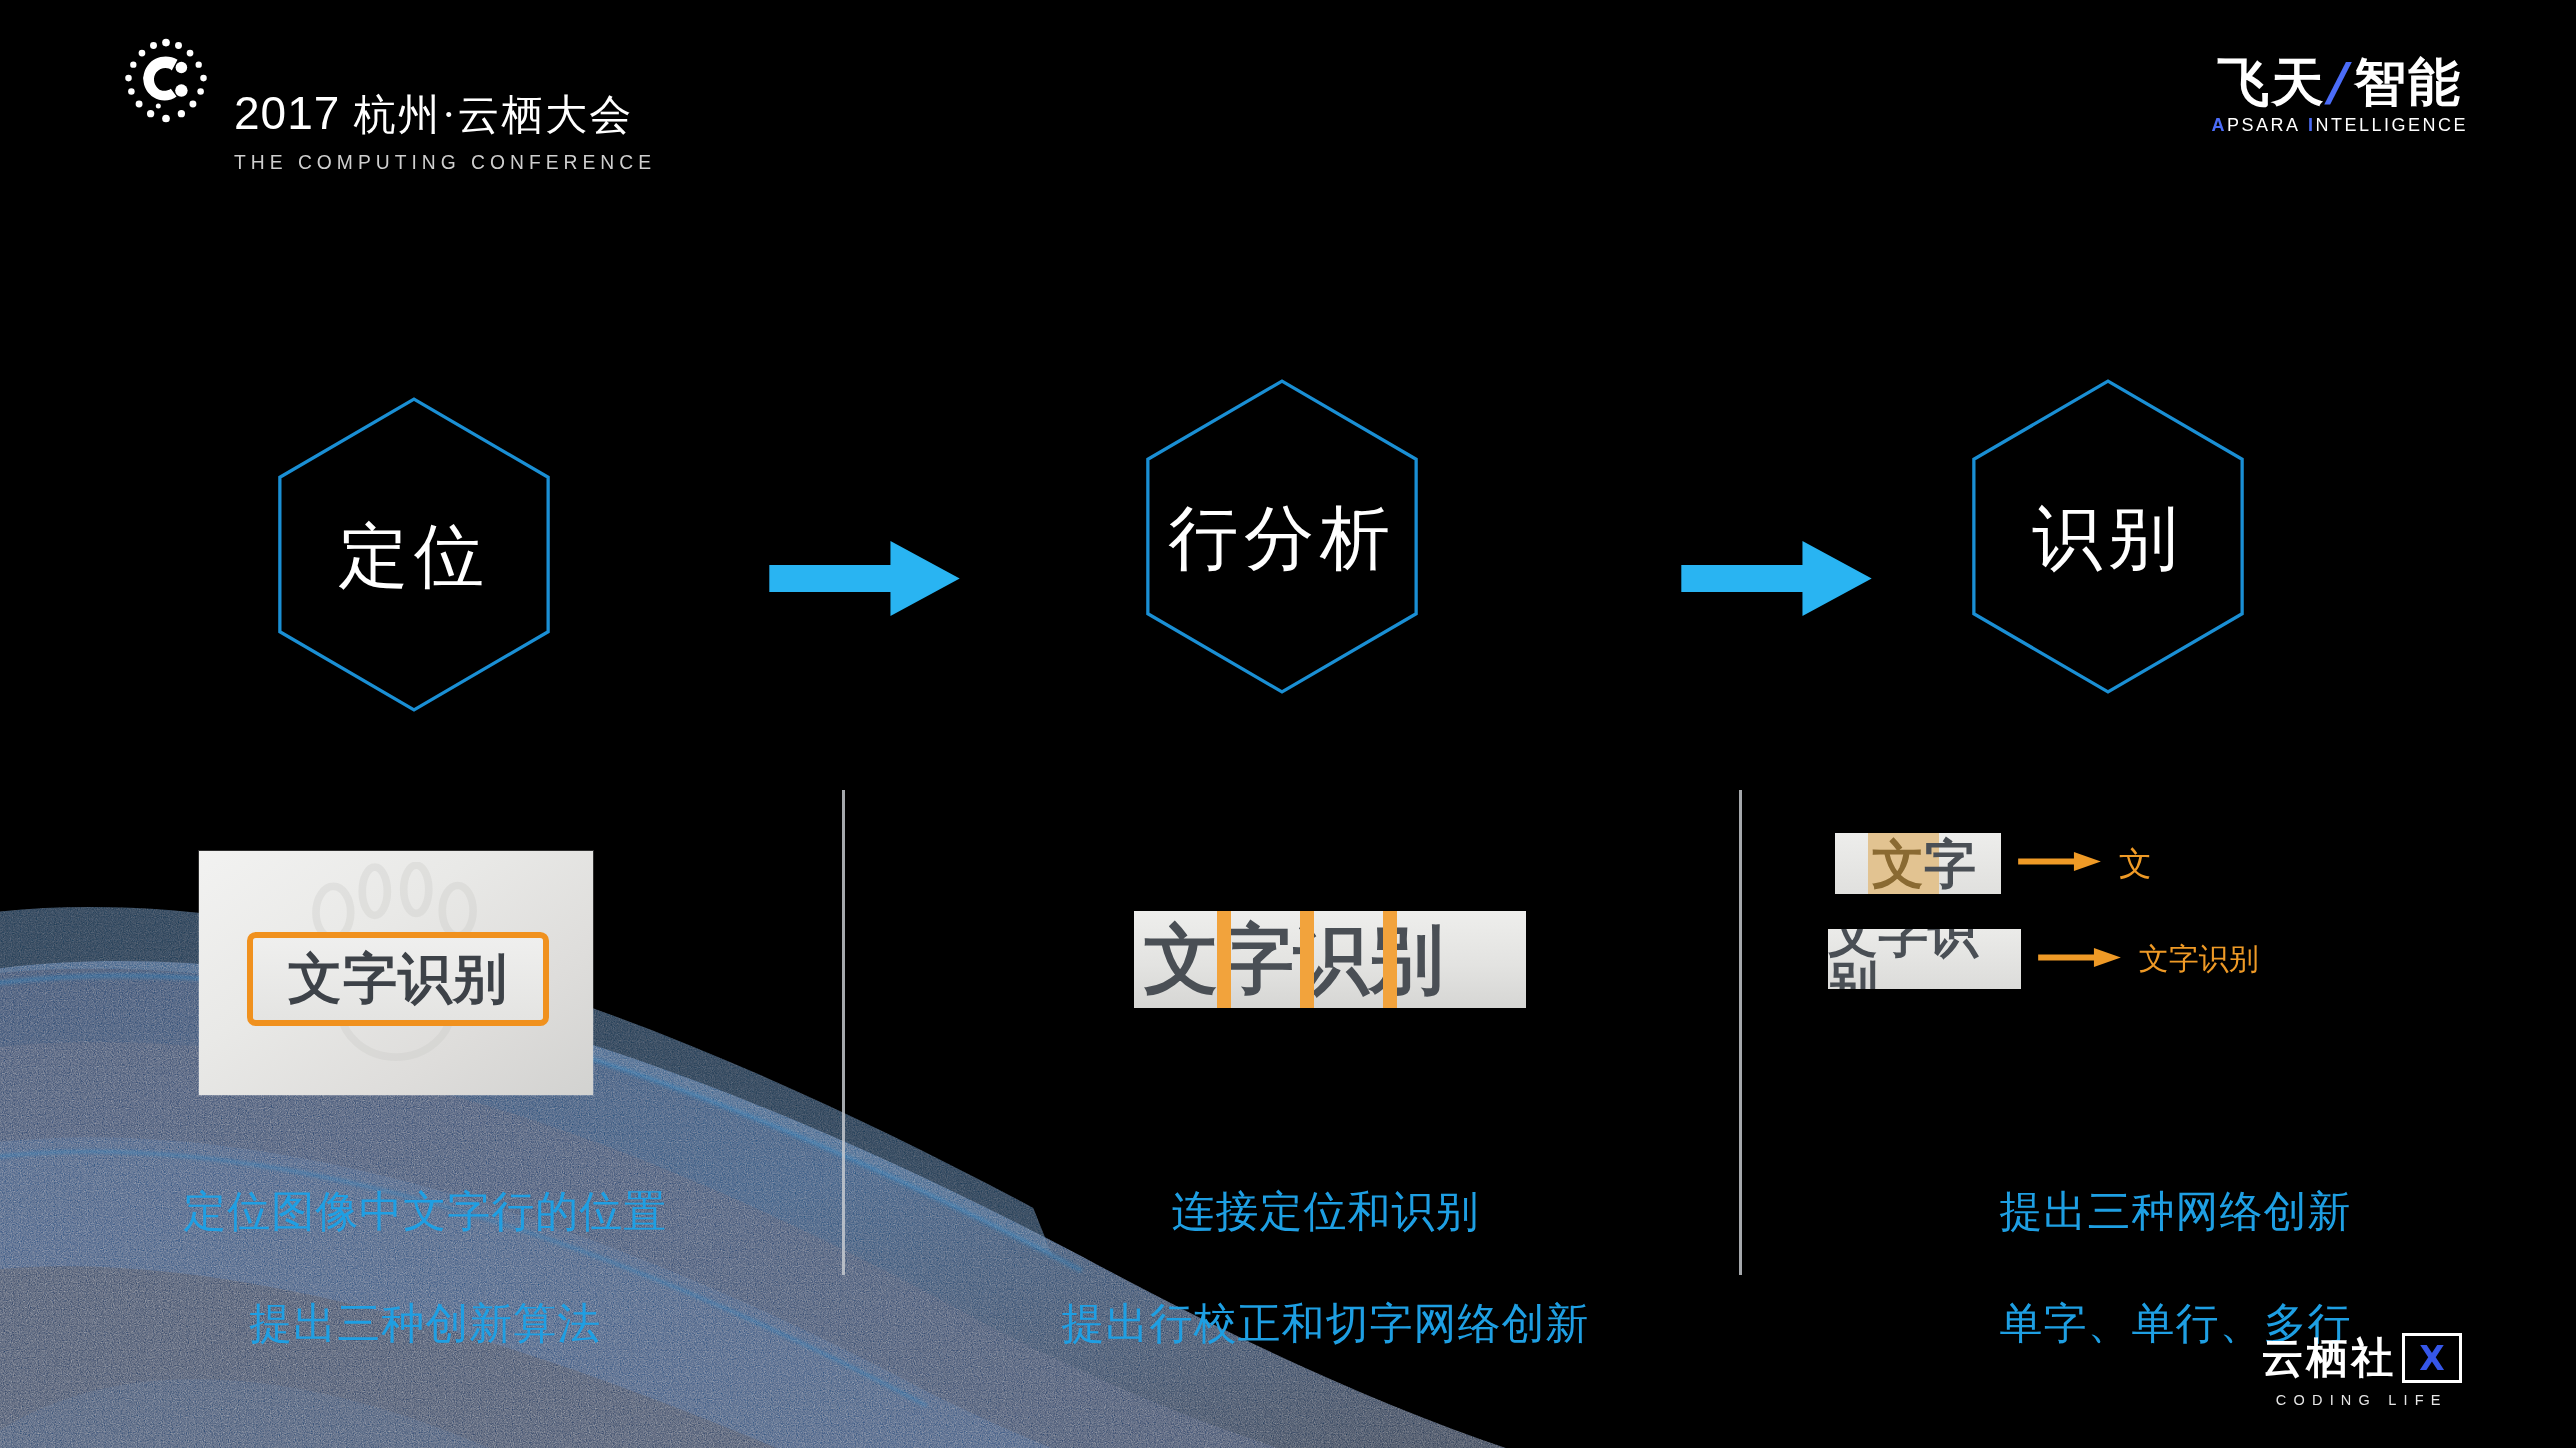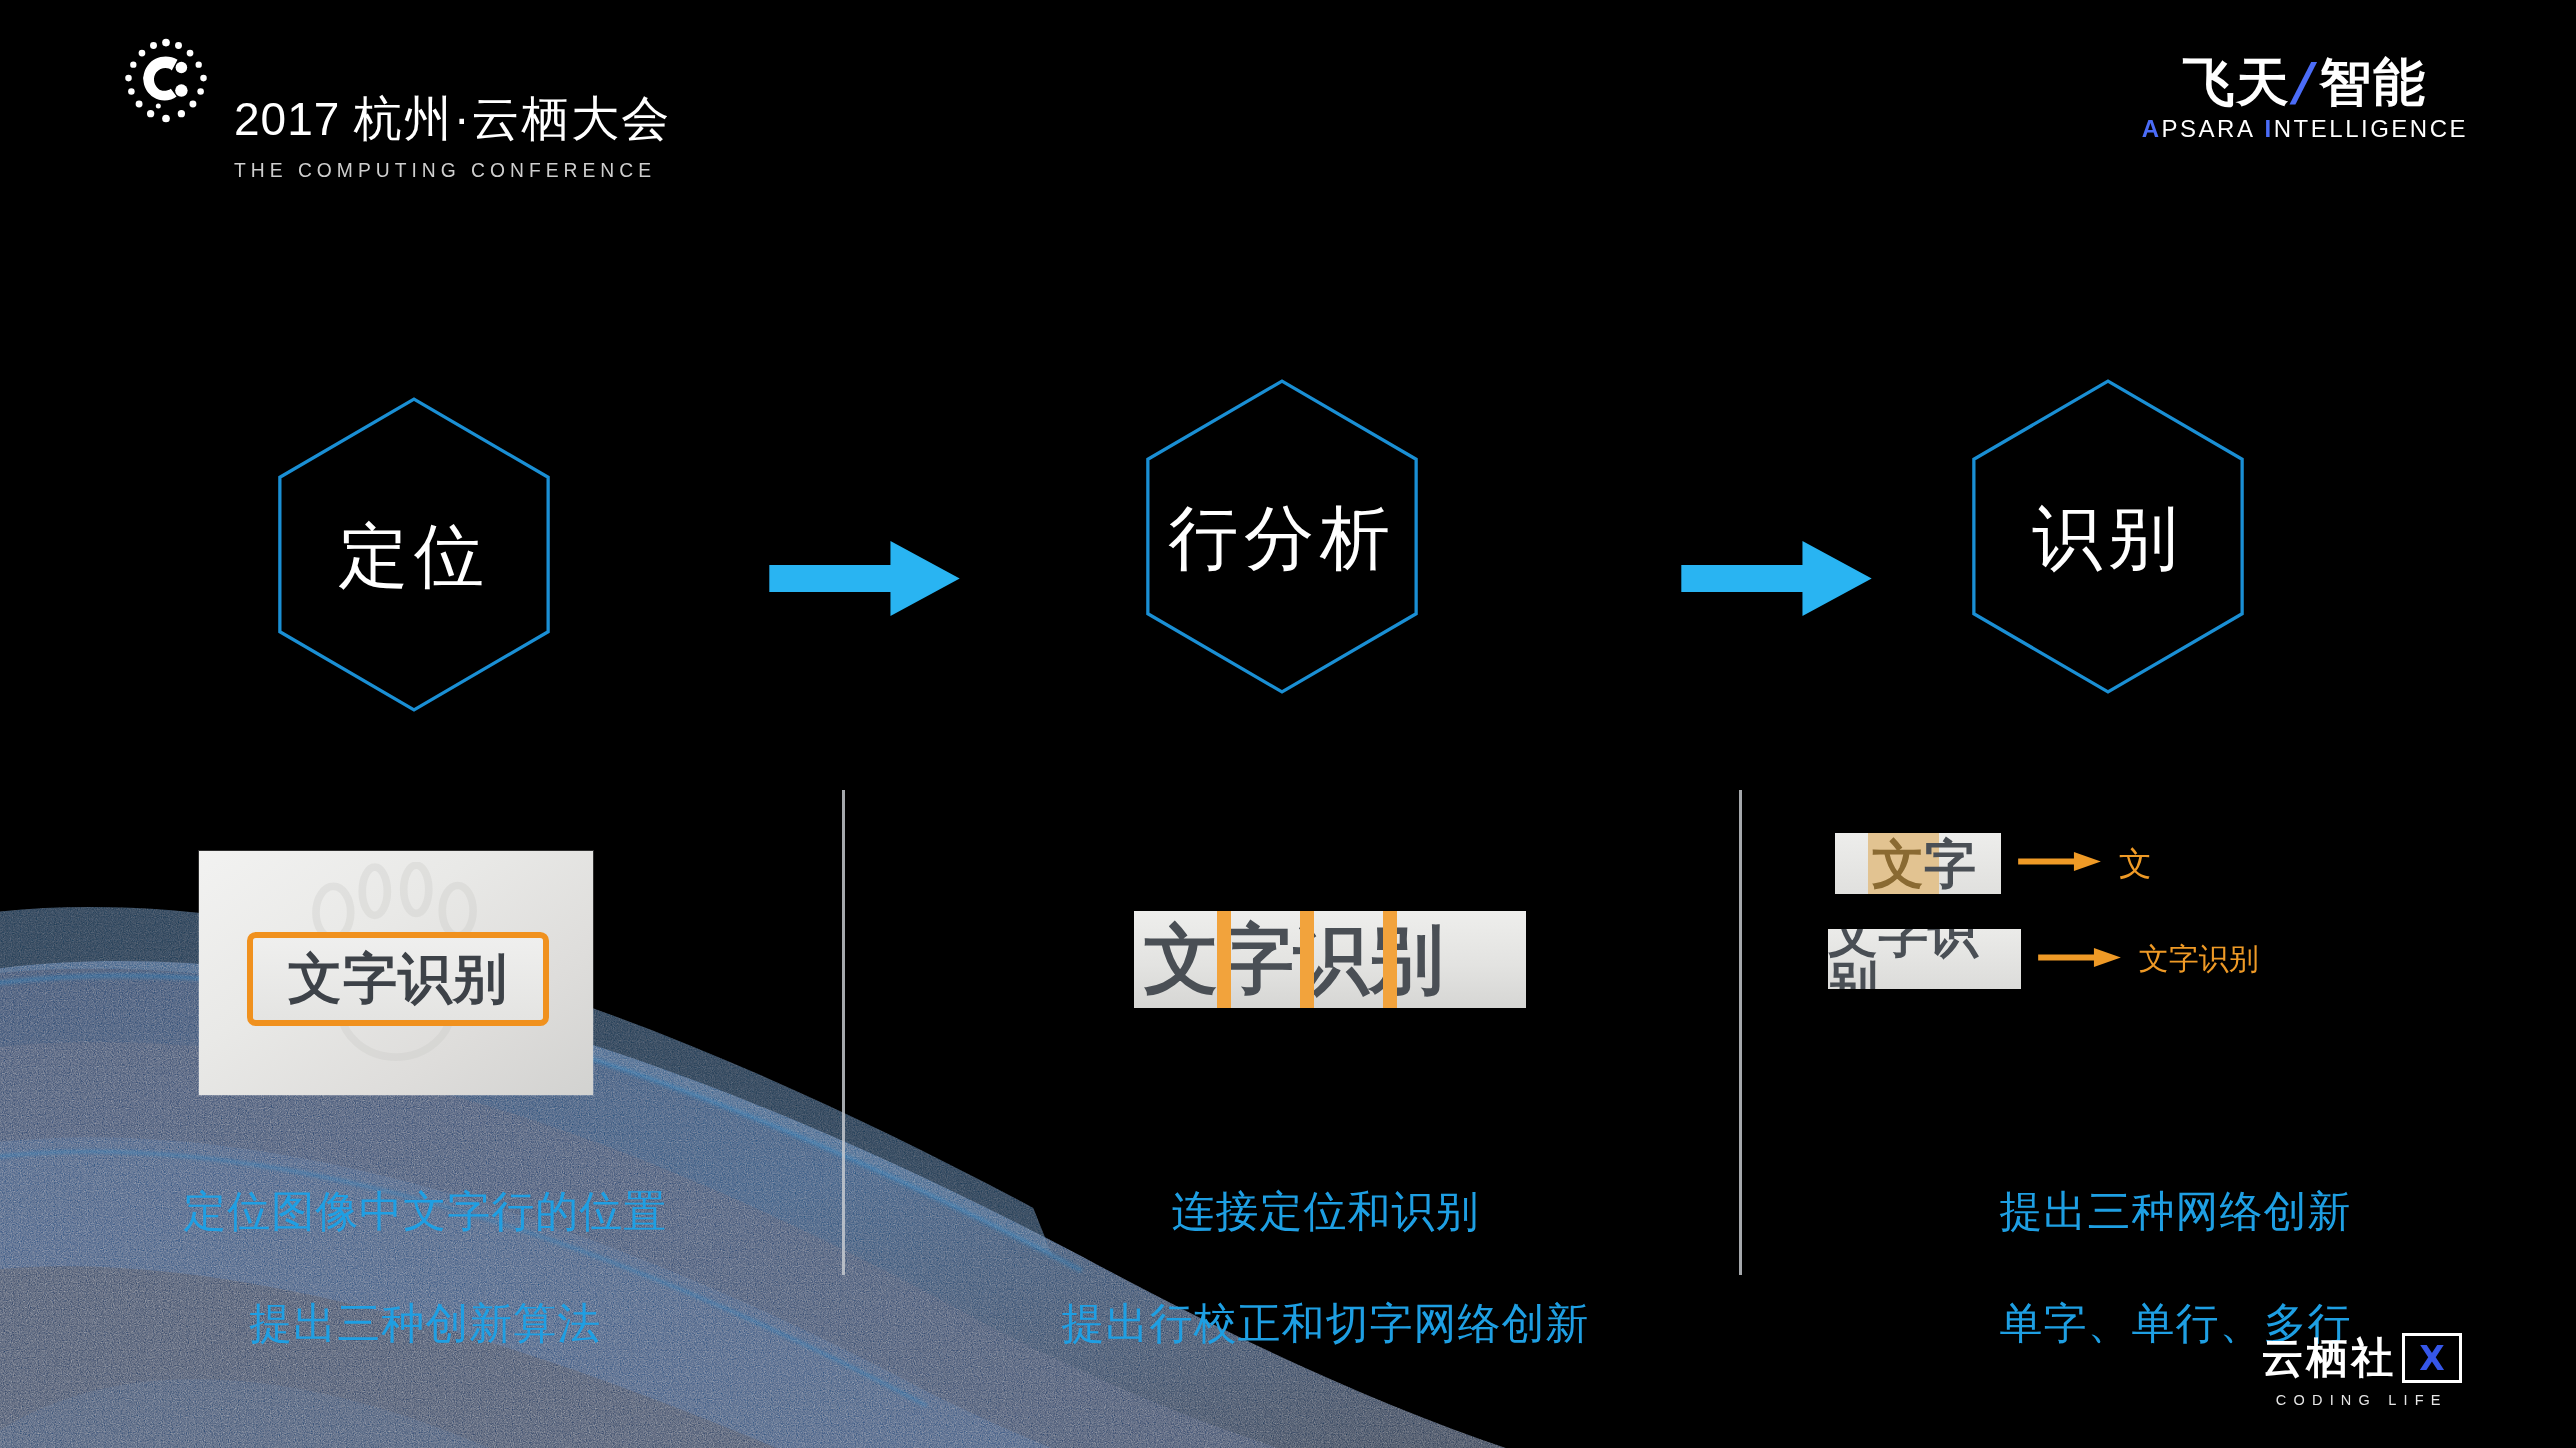--- a/index.html
+++ b/index.html
@@ -22,28 +22,28 @@
       radial-gradient(circle at 31% 83%, rgba(255,255,255,.04) 0 1px, transparent 1px);
     background-size:6.8px 6.8px,10.6px 10.6px,8.7px 8.7px,12.6px 12.6px;
     mix-blend-mode:overlay;opacity:.85;}
 
   
   .hdr-left{position:absolute;left:116px;top:31px;display:flex;align-items:flex-start;gap:18px;}
   .conf-mark{width:100px;height:100px;position:relative;flex:none;}
   .conf-text{padding-top:13.5px;}
   .conf-title{display:flex;align-items:baseline;gap:13.5px;color:#fff;white-space:nowrap;}
   .conf-year{font-size:46px;font-weight:400;letter-spacing:1px;}
-  .conf-cn{font-size:48px;font-weight:400;letter-spacing:1.9px;font-family:Liberation Sans, sans-serif;margin-top:42px;}
+  .conf-cn{font-size:42px;font-weight:400;letter-spacing:1.9px;font-family:Liberation Serif, serif;margin-top:42px;}
   .conf-sub{margin-top:9.7px;color:#cfcfcf;font-size:19.3px;letter-spacing:5px;white-space:nowrap;}
 
   .hdr-right{position:absolute;right:108px;top:27px;text-align:center;margin-top:28px;}
   .apsara-cn{color:#fff;font-size:52px;font-weight:700;letter-spacing:1.9px;white-space:nowrap;
     font-family:"DejaVu Sans","Liberation Sans",sans-serif;line-height:1.05;}
   .apsara-cn .slash{color:#4b6cf7;font-style:italic;padding:0 3.9px;font-weight:700;}
-  .apsara-en{margin-top:5.8px;color:#fff;font-size:24px;letter-spacing:2.5px;white-space:nowrap;font-weight:400;}
+  .apsara-en{margin-top:5.8px;color:#fff;font-size:18px;letter-spacing:2.5px;white-space:nowrap;font-weight:400;}
   .apsara-en .hl{color:#4b6cf7;font-weight:700;}
 
   
   .hex{position:absolute;width:276px;height:319px;}
   .hex svg{position:absolute;inset:0;}
   .hex .label{position:absolute;inset:0;display:flex;align-items:center;justify-content:center;
     color:#fff;font-size:70px;letter-spacing:5.8px;
     font-family:"DejaVu Sans","Liberation Sans",sans-serif;font-weight:400;padding-top:5.8px;}
   #hex1{left:276px;top:395px;}
   #hex2{left:1144px;top:377px;}

